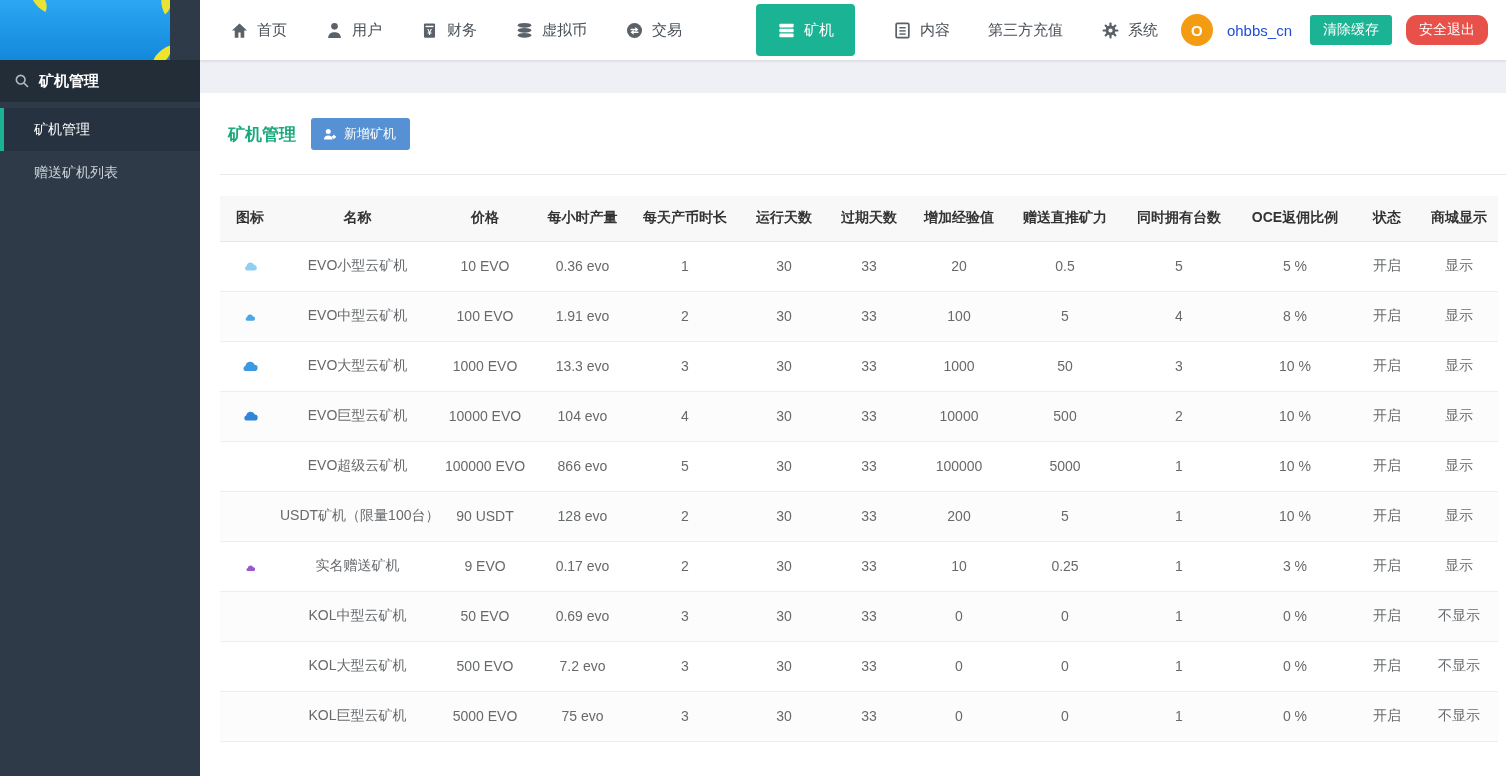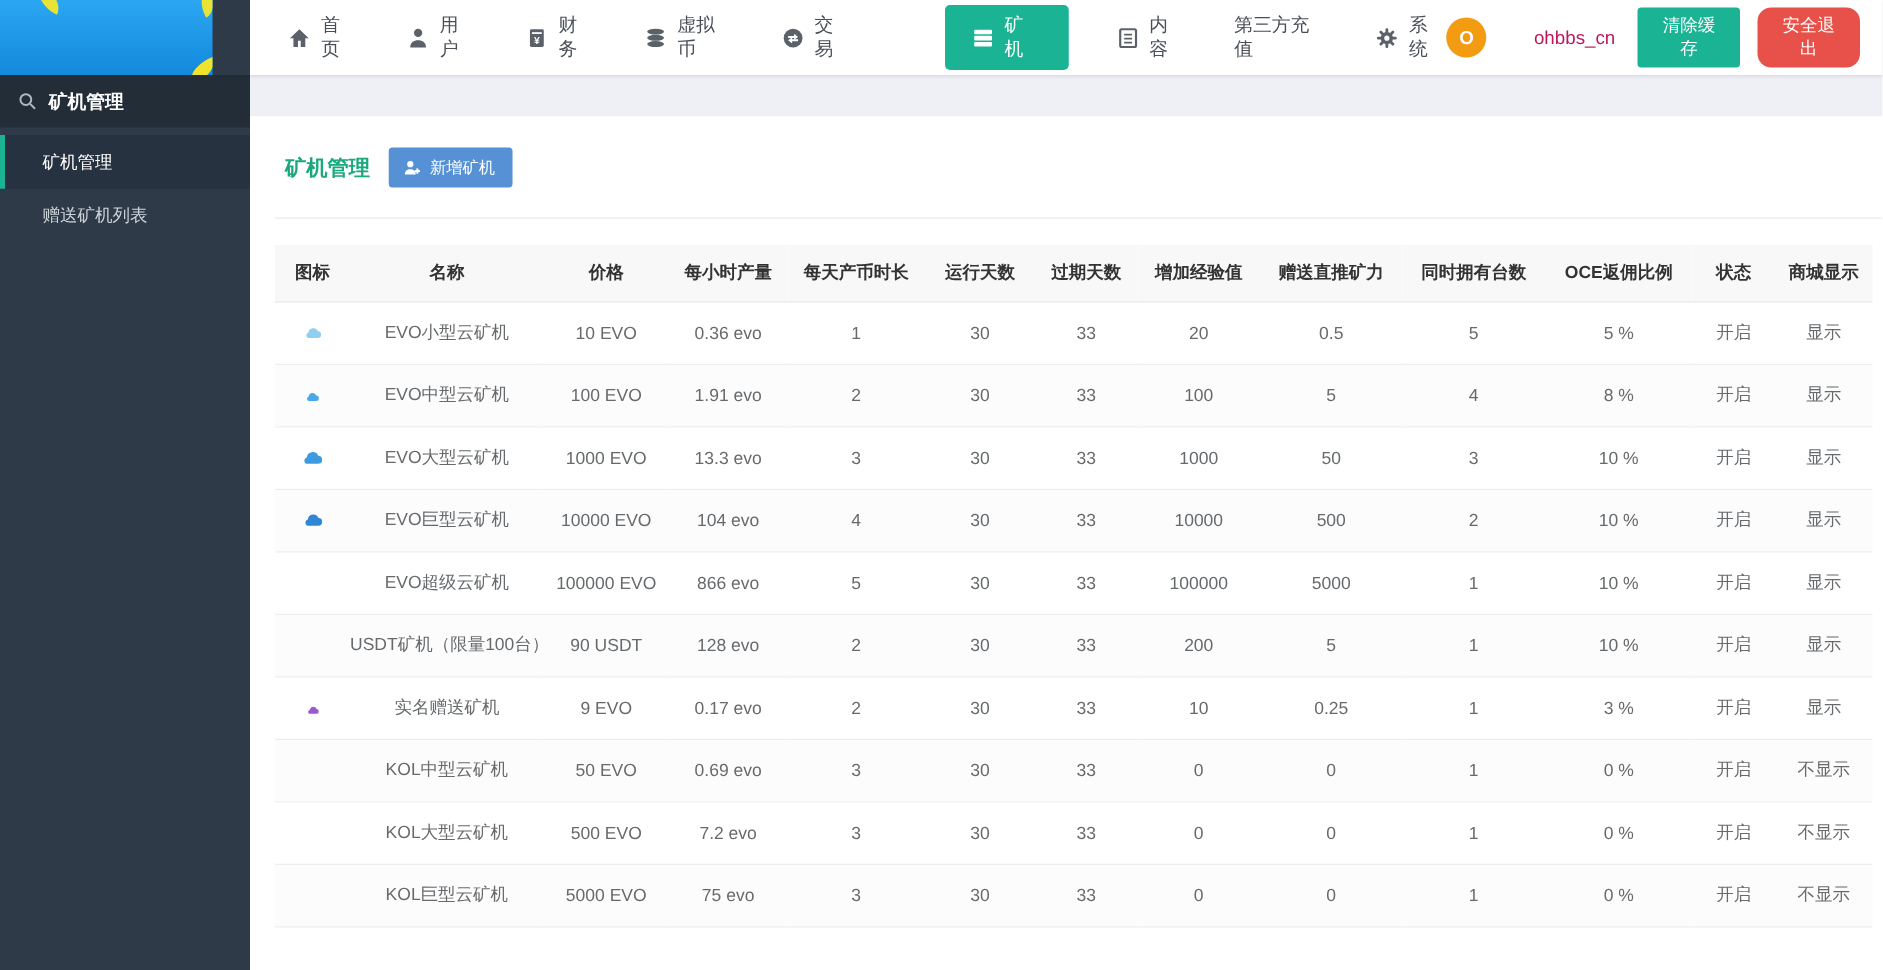--- a/index.html
+++ b/index.html
@@ -27,21 +27,21 @@
     display:flex; align-items:center; box-shadow:0 1px 3px rgba(0,0,0,.12); padding-left:30px; }
   .nav-items { display:flex; align-items:center; gap:38px; height:60px; }
   .nav-item { display:flex; align-items:center; gap:8px; font-size:15px; color:#484f56; cursor:pointer; height:74px; }
   .nav-item .nav-icon { width:19px; height:19px; color:#5a6168; display:inline-flex; }
   .nav-item .nav-icon svg { width:100%; height:100%; }
   .nav-item.active { background:#1ab394; color:#fff; border-radius:4px; height:52px; padding:0 21px;margin-left:36px; }
   .nav-item.active .nav-icon { color:#fff; }
   .nav-right { margin-left:auto; display:flex; align-items:center; gap:14px; padding-right:18px; }
   .avatar { width:32px; height:32px; border-radius:50%; background:#f39c12; color:#fff; font-weight:bold;
     font-size:15px; display:flex; align-items:center; justify-content:center; cursor:pointer; }
-  .username { font-size:15px; color:#be185d; margin-right:4px; cursor:pointer;margin-left:24px; }
+  .username { font-size:15px; color:#1d4ed8; margin-right:4px; cursor:pointer; }
   .btn-pill { border:none; color:#fff; font-size:14px; padding:6px 13px; border-radius:3px; cursor:pointer;
     font-family:inherit; }
   .btn-teal { background:#1ab394; }
   .btn-red  { background:#e8504a;border-radius:11px; }
 
   
   .main { position:absolute; left:200px; top:60px; right:0; bottom:0; background:#fff; overflow:hidden; }
   .crumb-bar { height:33px; background:#eef0f5; }
   .content { padding:25px 0 0 20px; }
   .page-header { display:flex; align-items:center; gap:15px; padding-left:8px; }

